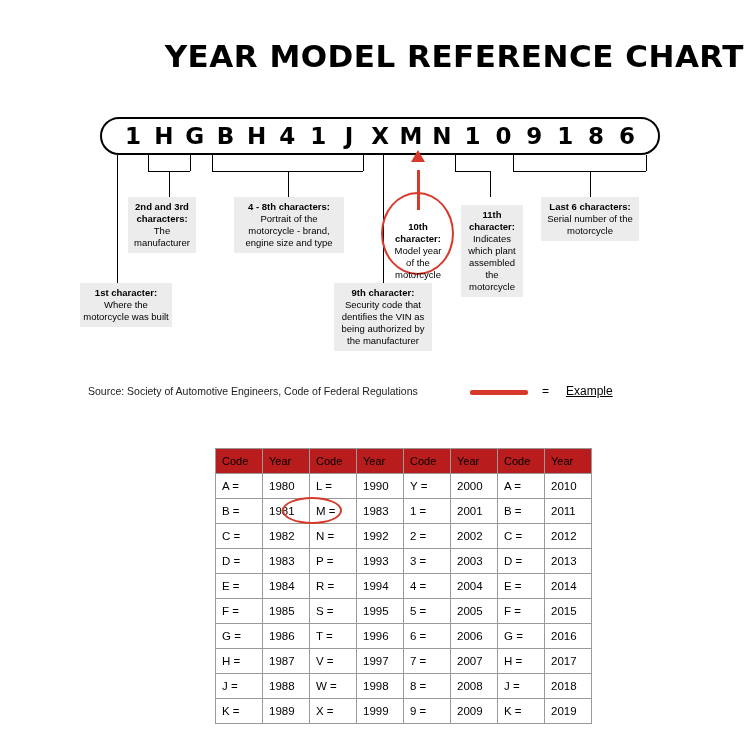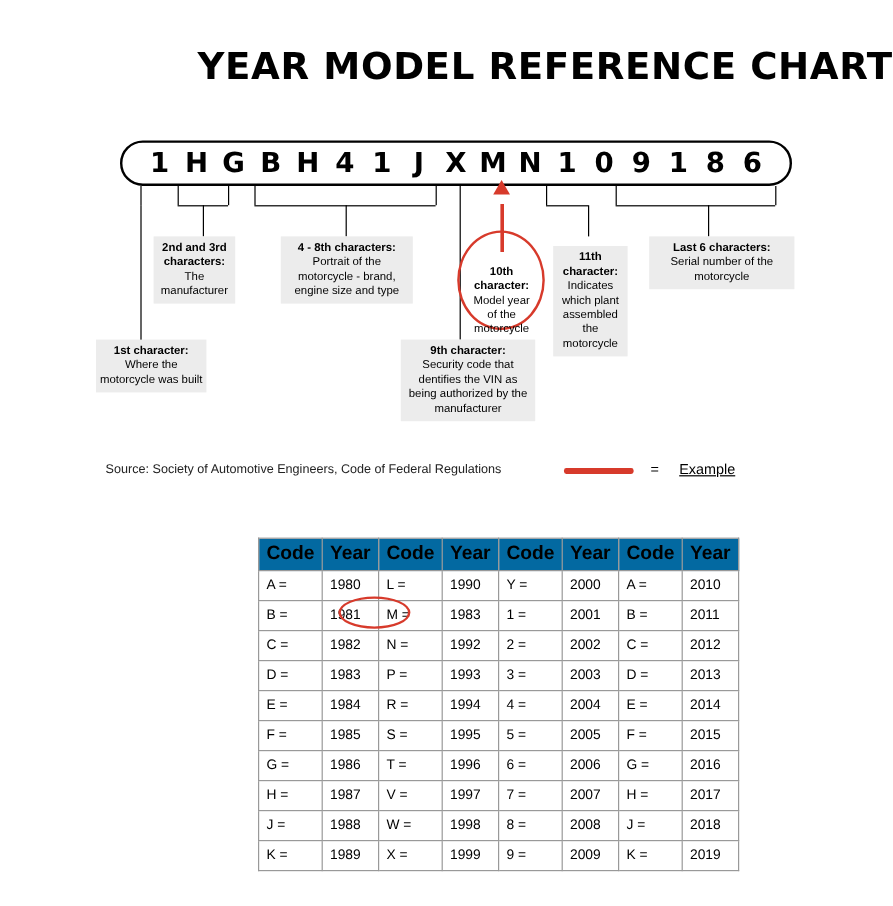--- a/index.html
+++ b/index.html
@@ -132,23 +132,23 @@
     font-size: 11.5px;
   }
   .code-table th, .code-table td {
     border: 1px solid #999;
     padding: 4px 6px;
     text-align: left;
     height: 16px;
     background: #fff;
   }
   .code-table th {
-    background: #0369a1;
-    font-weight: bold;
-    font-size: 16px;
+    background: #b91c1c;
+    font-weight: normal;
+    font-size: 11px;
   }
   .col-code { width: 34px; }
   .col-year { width: 34px; }
 
   .table-circle {
     position: absolute;
     top: 497px;
     left: 282px;
     width: 60px;
     height: 27px;
@@ -219,36 +219,36 @@
 <div class="callout" style="top:197px;left:128px;width:68px;">
   <b>2nd and 3rd characters:</b>
   <div>The manufacturer</div>
 </div>
 
 <div class="callout" style="top:197px;left:234px;width:110px;">
   <b>4 - 8th characters:</b>
   <div>Portrait of the motorcycle - brand, engine size and type</div>
 </div>
 
-<div class="callout" style="top:283px;left:334px;width:112px;text-align:center;">
+<div class="callout" style="top:283px;left:334px;width:98px;text-align:center;">
   <b>9th character:</b>
   <div>Security code that dentifies the VIN as being authorized by the manufacturer</div>
 </div>
 
 <div class="callout" style="top:205px;left:387px;width:62px;background:transparent;margin-top:12px;">
   <b>10th character:</b>
   <div>Model year of the motorcycle</div>
 </div>
 
 <div class="callout" style="top:205px;left:461px;width:62px;">
   <b>11th character:</b>
   <div>Indicates which plant assembled the motorcycle</div>
 </div>
 
-<div class="callout" style="top:197px;left:541px;width:121px;">
+<div class="callout" style="top:197px;left:541px;width:98px;">
   <b>Last 6 characters:</b>
   <div>Serial number of the motorcycle</div>
 </div>
 
 <div class="source">Source:  Society of Automotive Engineers, Code of Federal Regulations</div>
 <div class="legend-bar"></div>
 <div class="legend-eq">=</div>
 <div class="legend-label">Example</div>
 
 <table class="code-table">

